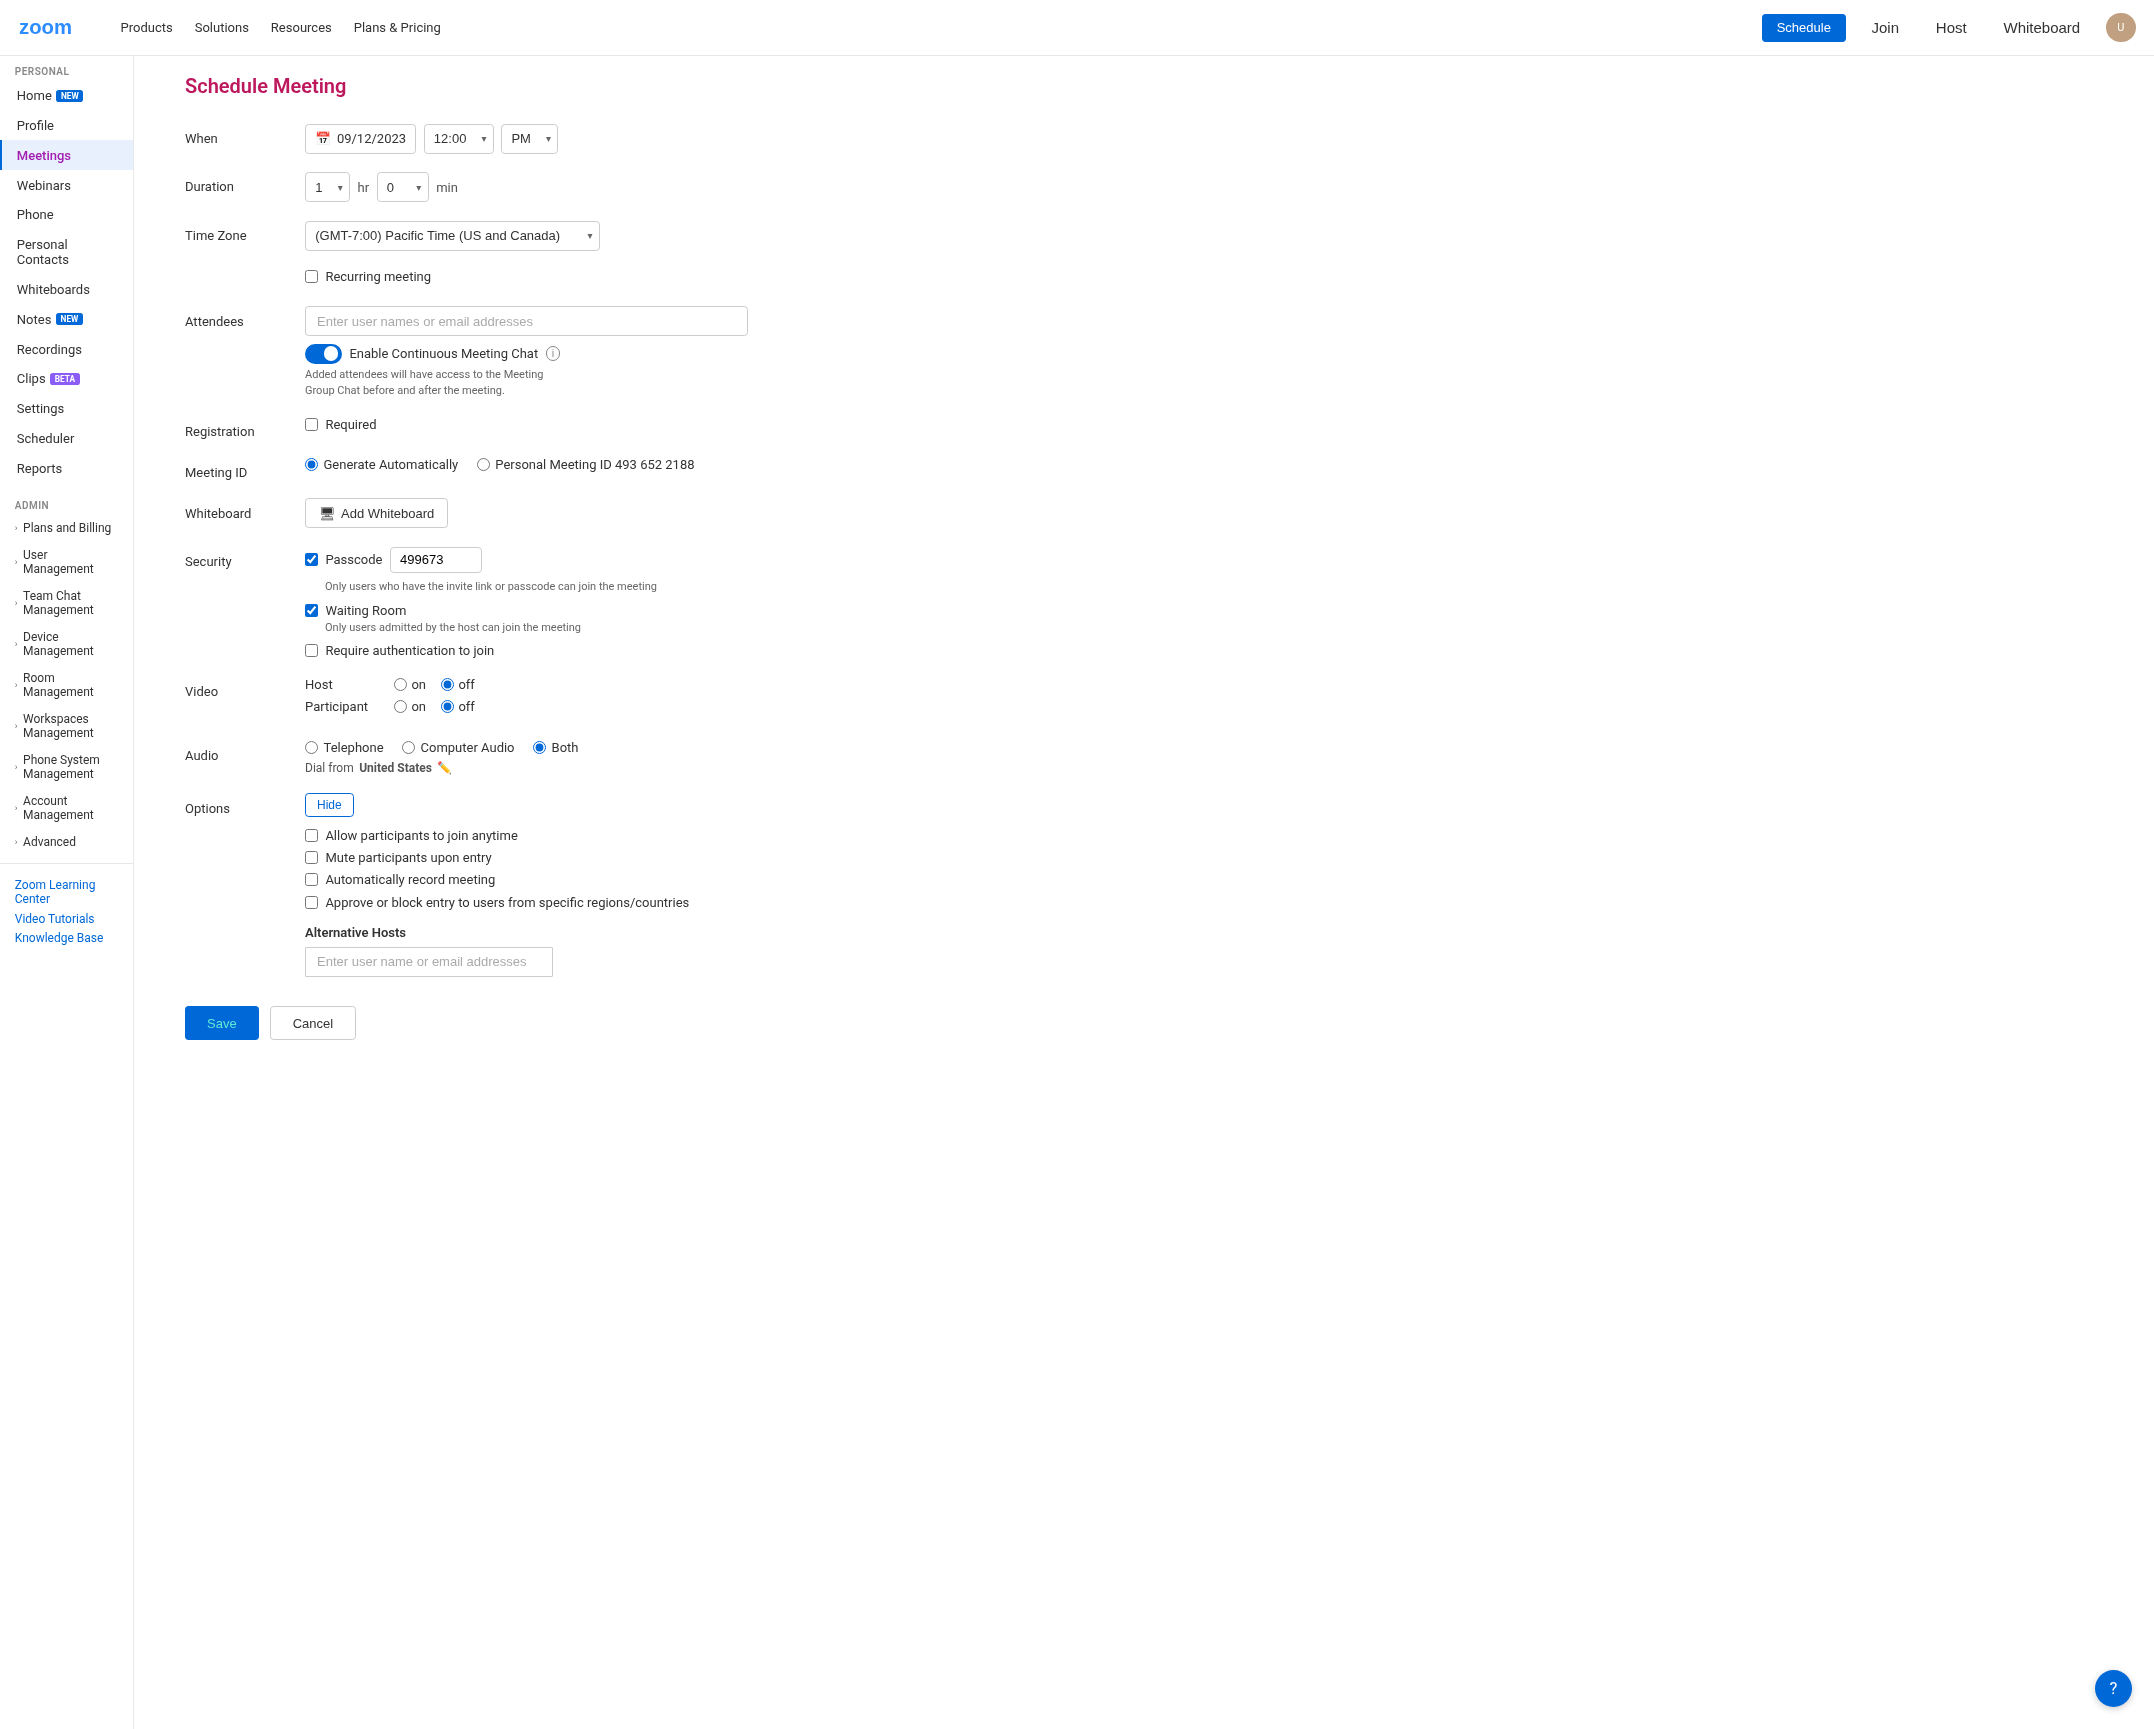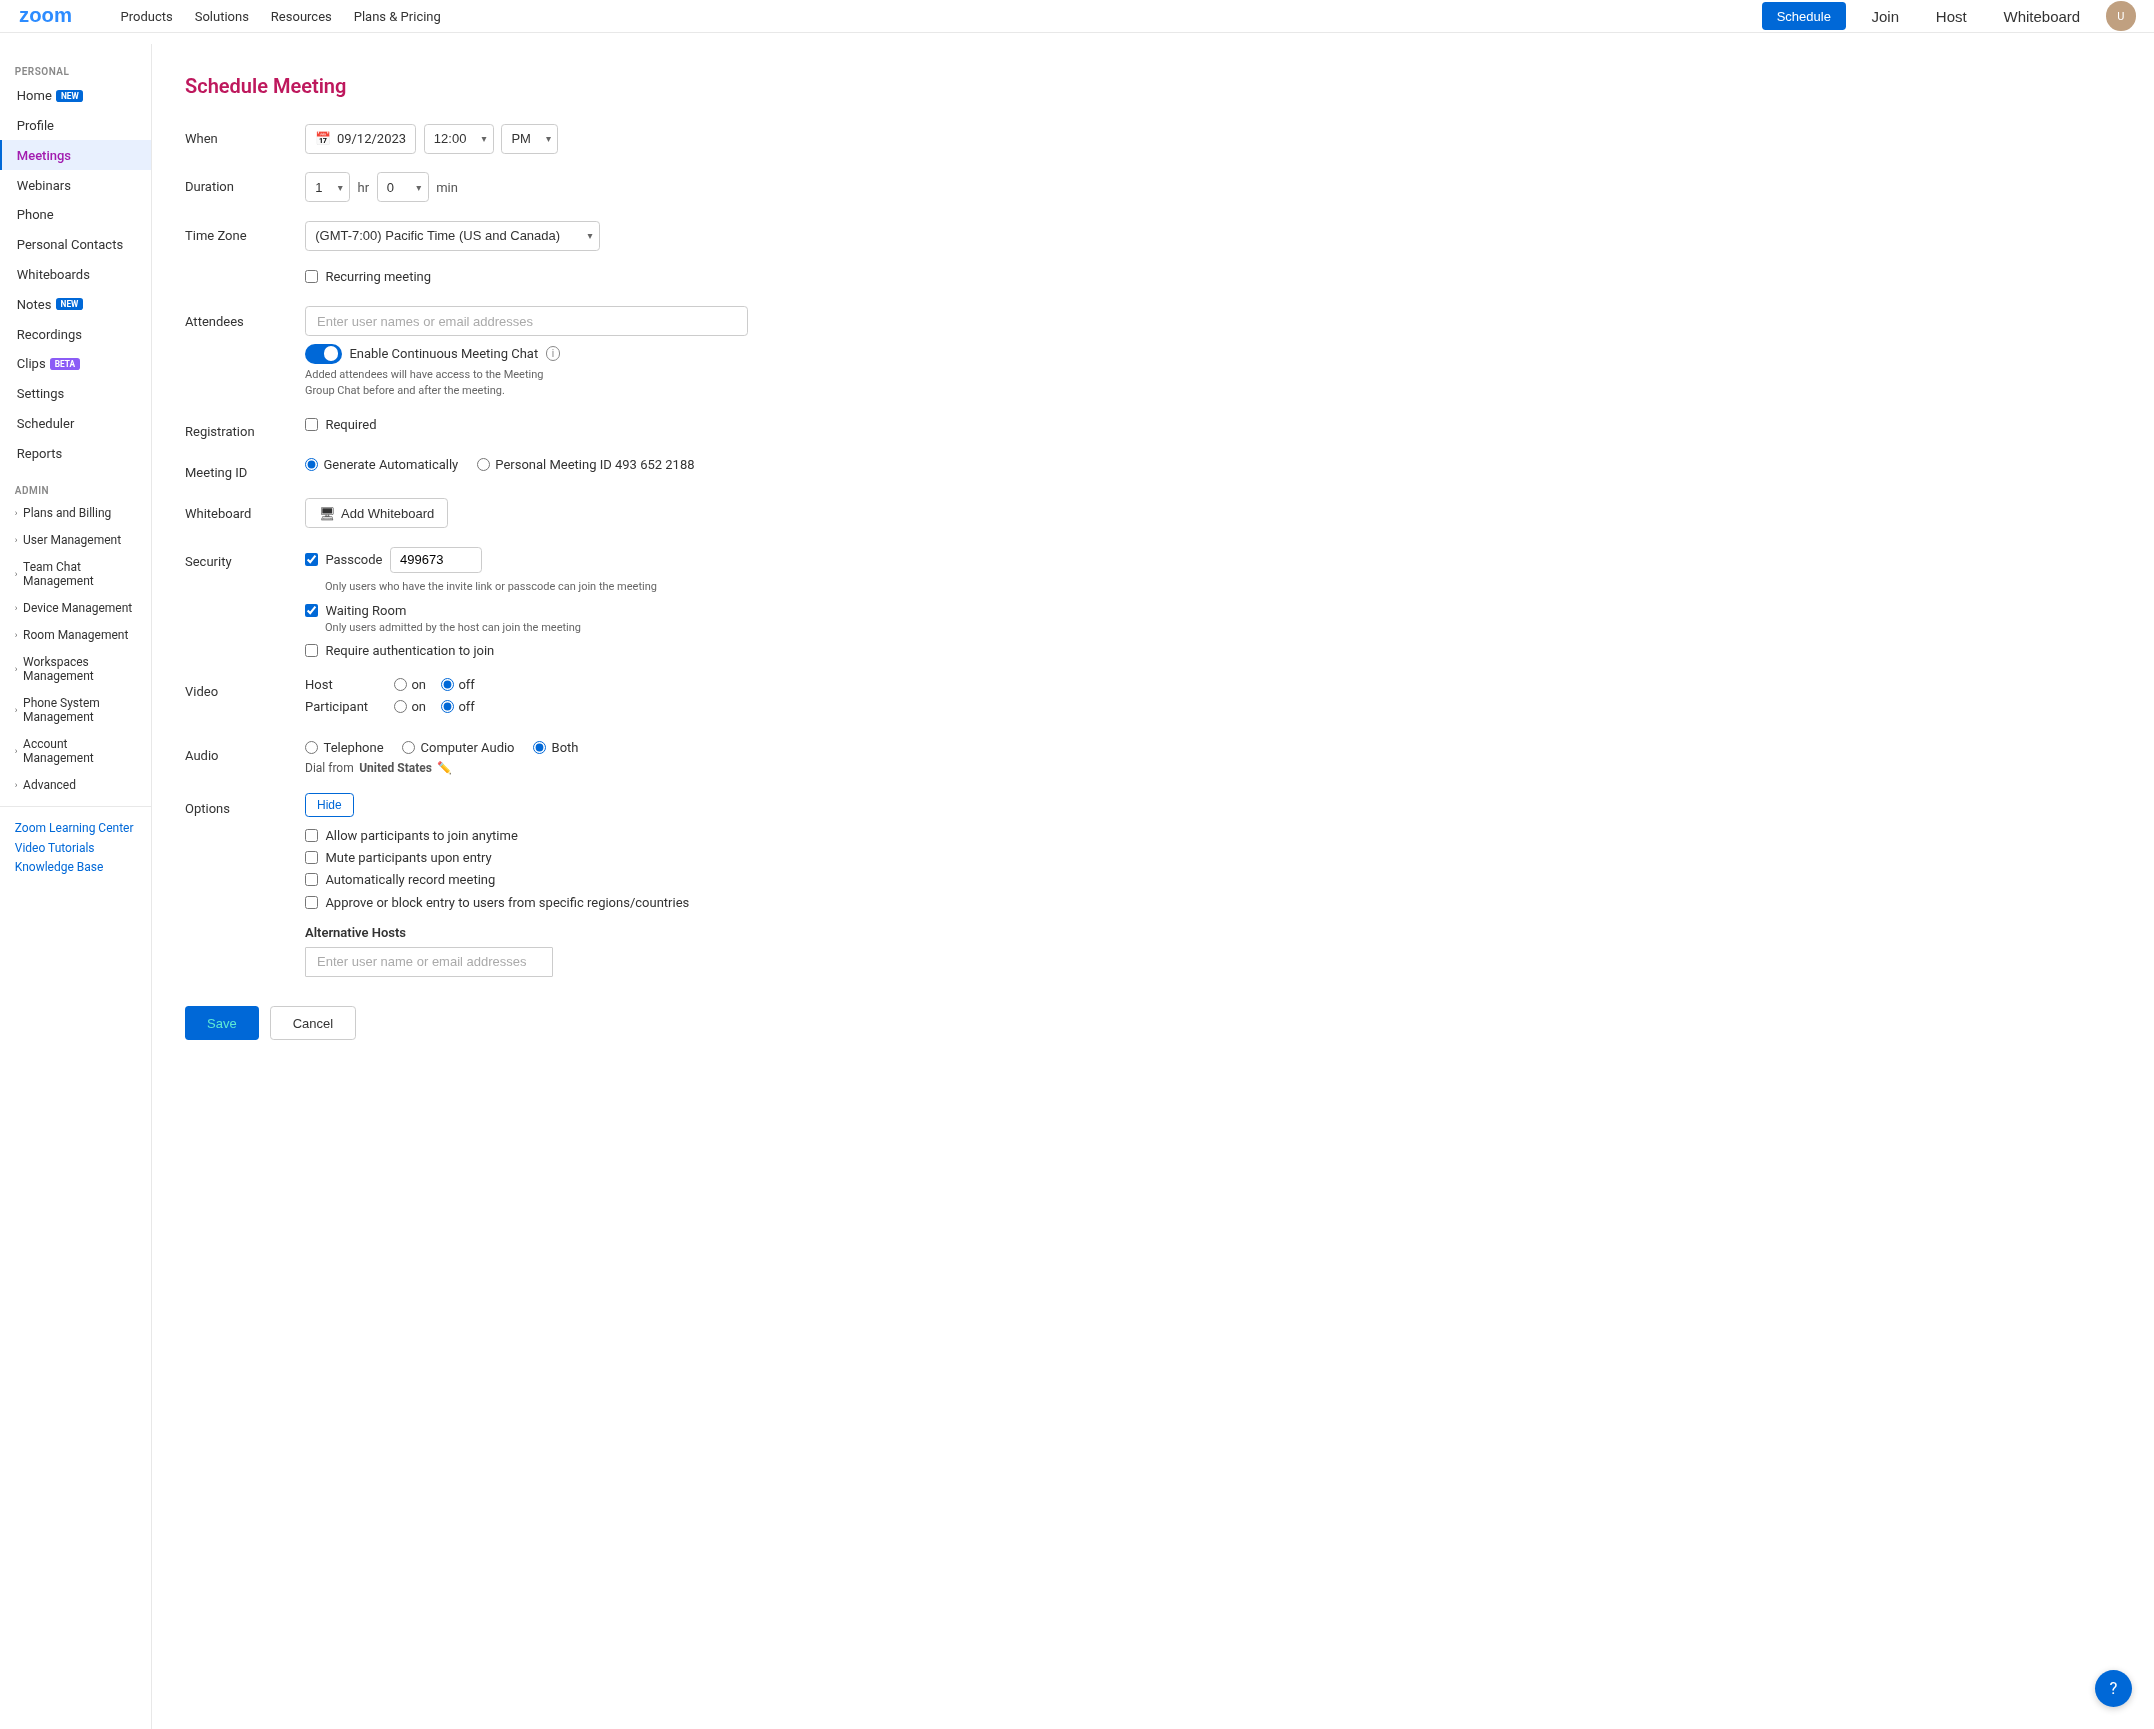--- a/index.html
+++ b/index.html
@@ -1,36 +1,36 @@
 <!DOCTYPE html>
 <html style="font-size:14.8px"><head>
   <meta charset="utf-8">
   <style>
     * { box-sizing: border-box; margin: 0; padding: 0; }
     body { font-family: -apple-system, BlinkMacSystemFont, 'Segoe UI', Roboto, sans-serif; font-size: 13px; color: #333; background: #fff; }
 
     
-    .top-nav { display: flex; align-items: center; height: 33px; background: #fff; border-bottom: 0.9px solid #e8e8e8; padding: 0 18.5px; position: fixed; top: 0; left: 0; right: 0; z-index: 100; }
+    .top-nav { display: flex; align-items: center; height: 56px; background: #fff; border-bottom: 0.9px solid #e8e8e8; padding: 0 18.5px; position: fixed; top: 0; left: 0; right: 0; z-index: 100; }
     .top-nav .logo { display: flex; align-items: center; margin-right: 28px; }
     .top-nav .logo svg { width: 74px; height: 24px; }
     .top-nav-links { display: flex; gap: 22px; flex: 1; }
     .top-nav-links a { color: #333; text-decoration: none; font-size: 13px; }
     .top-nav-right { display: flex; align-items: center; gap: 14.8px; }
     .top-nav-right .nav-btn { background: none; border: none; cursor: pointer; font-size: 15px; color: #333; padding: 5.5px 11px; }
     .top-nav-right .nav-btn.join { color: #333; }
     .top-nav-right .nav-btn.host-btn { color: #333; }
     .top-nav-right .nav-btn.whiteboard { color: #333; }
     .top-nav-right .schedule-btn { background: #0068d7; color: #fff; border: none; border-radius: 3.7px; padding: 6.5px 14.8px; font-size: 13px; cursor: pointer; }
     .avatar { width: 29.5px; height: 29.5px; border-radius: 50%; background: #c0a080; overflow: hidden; display: flex; align-items: center; justify-content: center; color: #fff; font-size: 11px; cursor: pointer; }
 
     
     .layout { display: flex; margin-top: 44px; min-height: calc(100vh - 44px); }
 
     
-    .sidebar { width: 152px; background: #fff; border-right: 0.9px solid #e8e8e8; padding: 14.8px 0; flex-shrink: 0; position: fixed; top: 44px; bottom: 0; overflow-y: auto; }
+    .sidebar { width: 134px; background: #fff; border-right: 0.9px solid #e8e8e8; padding: 14.8px 0; flex-shrink: 0; position: fixed; top: 44px; bottom: 0; overflow-y: auto; }
     .sidebar-section-label { font-size: 10px; color: #888; font-weight: 600; padding: 7.4px 14.8px 3.7px; letter-spacing: 0.5px; }
     .sidebar-item { display: flex; align-items: center; padding: 7.4px 14.8px; cursor: pointer; color: #333; font-size: 13px; border-left: 2.8px solid transparent; }
     .sidebar-item.active { background: #e8f0fe; color: #a21caf; border-left: 2.8px solid #0068d7; font-weight: 500; }
     .badge { display: inline-block; background: #0068d7; color: #fff; font-size: 8.3px; font-weight: 700; padding: 0.9px 4.6px; border-radius: 2.8px; margin-left: 4.6px; text-transform: uppercase; }
     .badge.beta { background: #8b5cf6; }
     .sidebar-admin-item { display: flex; align-items: center; padding: 6.5px 14.8px; cursor: pointer; color: #333; font-size: 12px; }
     .sidebar-admin-item .chevron { margin-right: 5.5px; font-size: 9.2px; color: #666; }
     .sidebar-footer { padding: 14.8px; border-top: 0.9px solid #e8e8e8; margin-top: 7.4px; }
     .sidebar-footer a { display: block; color: #0068d7; font-size: 12px; text-decoration: none; margin-bottom: 5.5px; }
 

